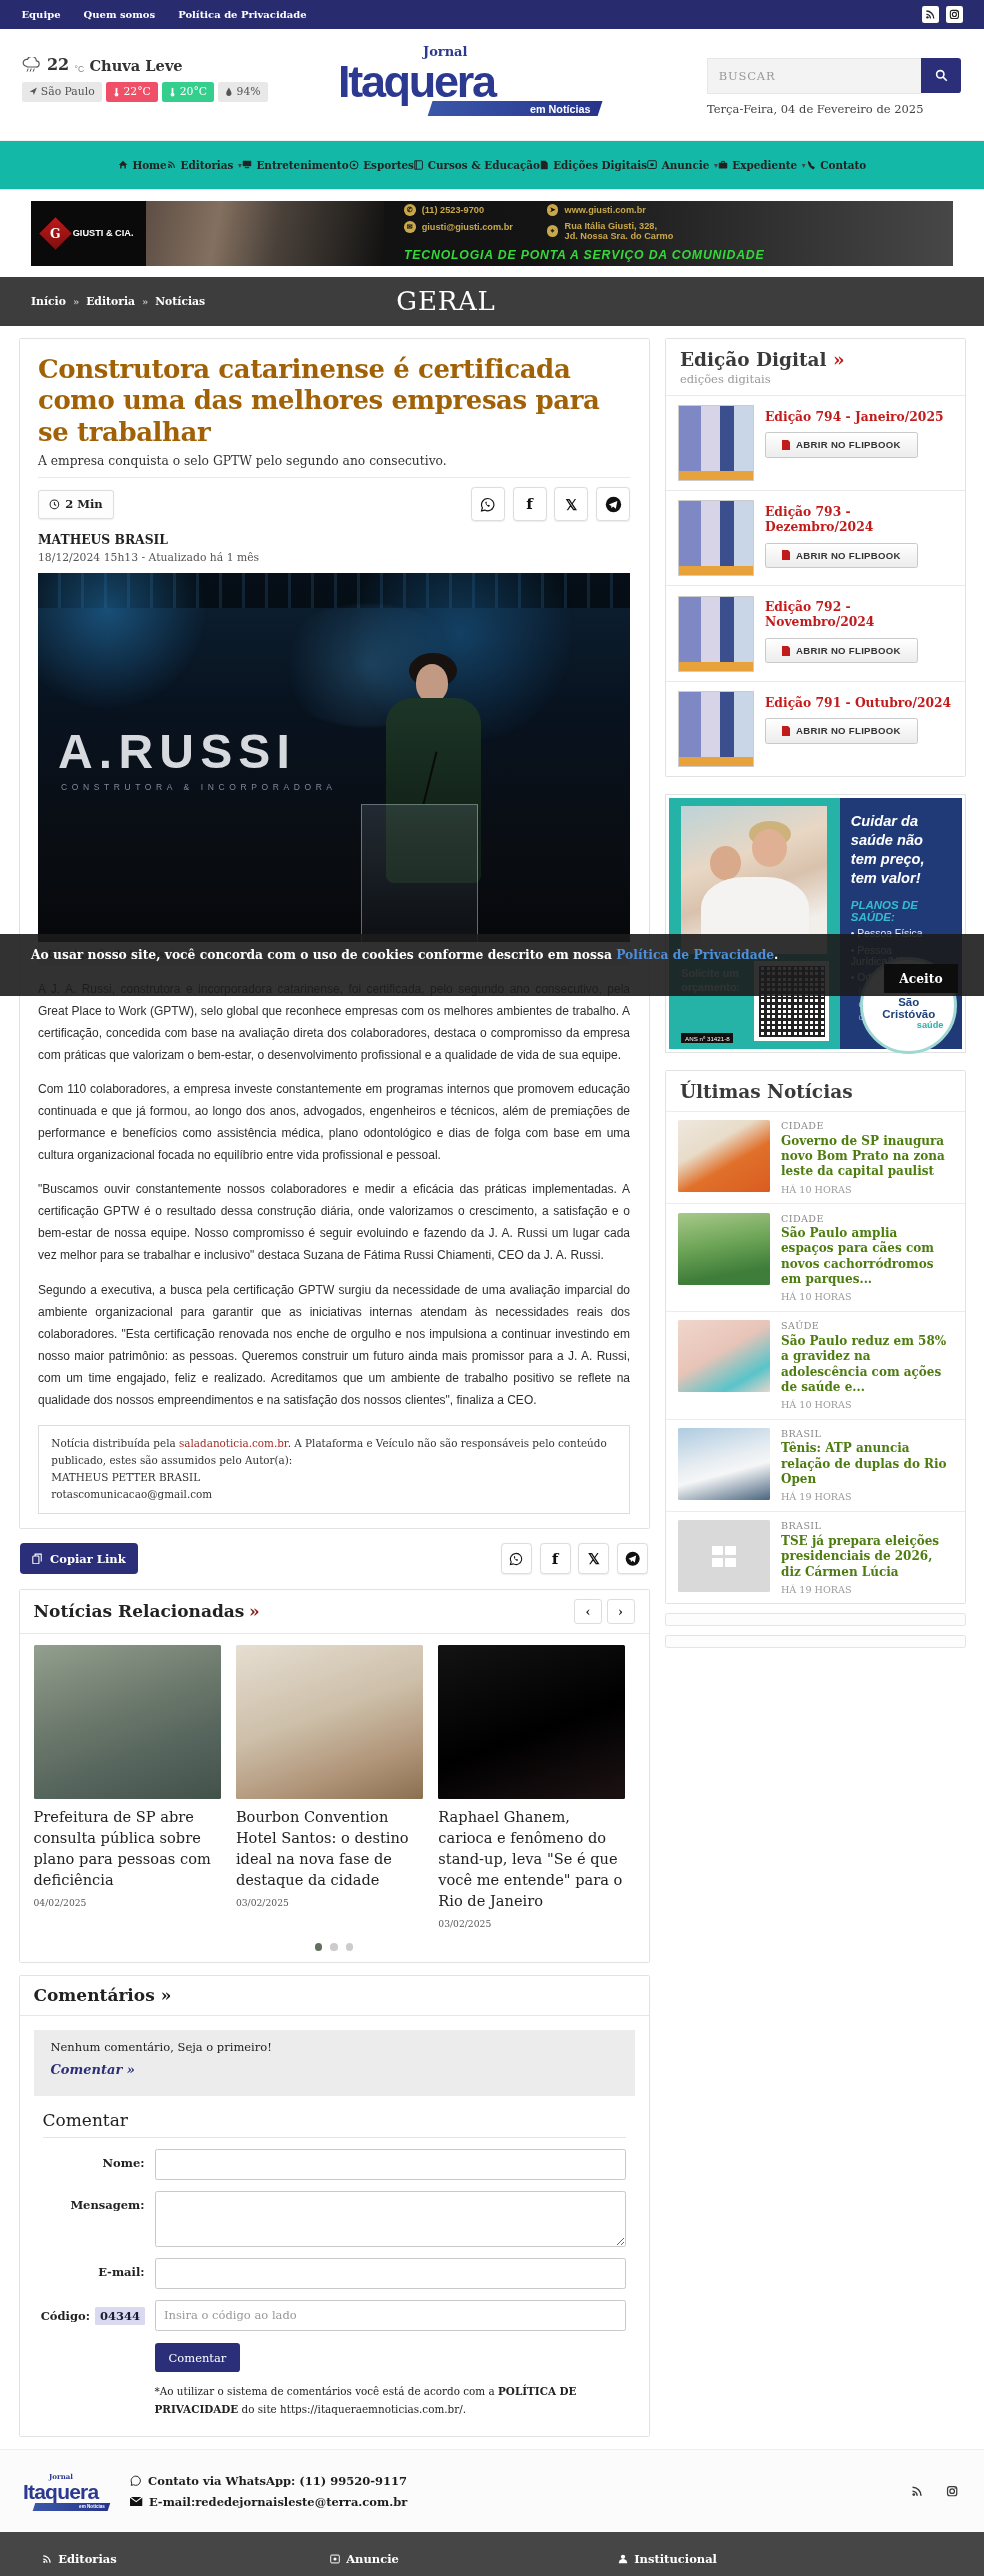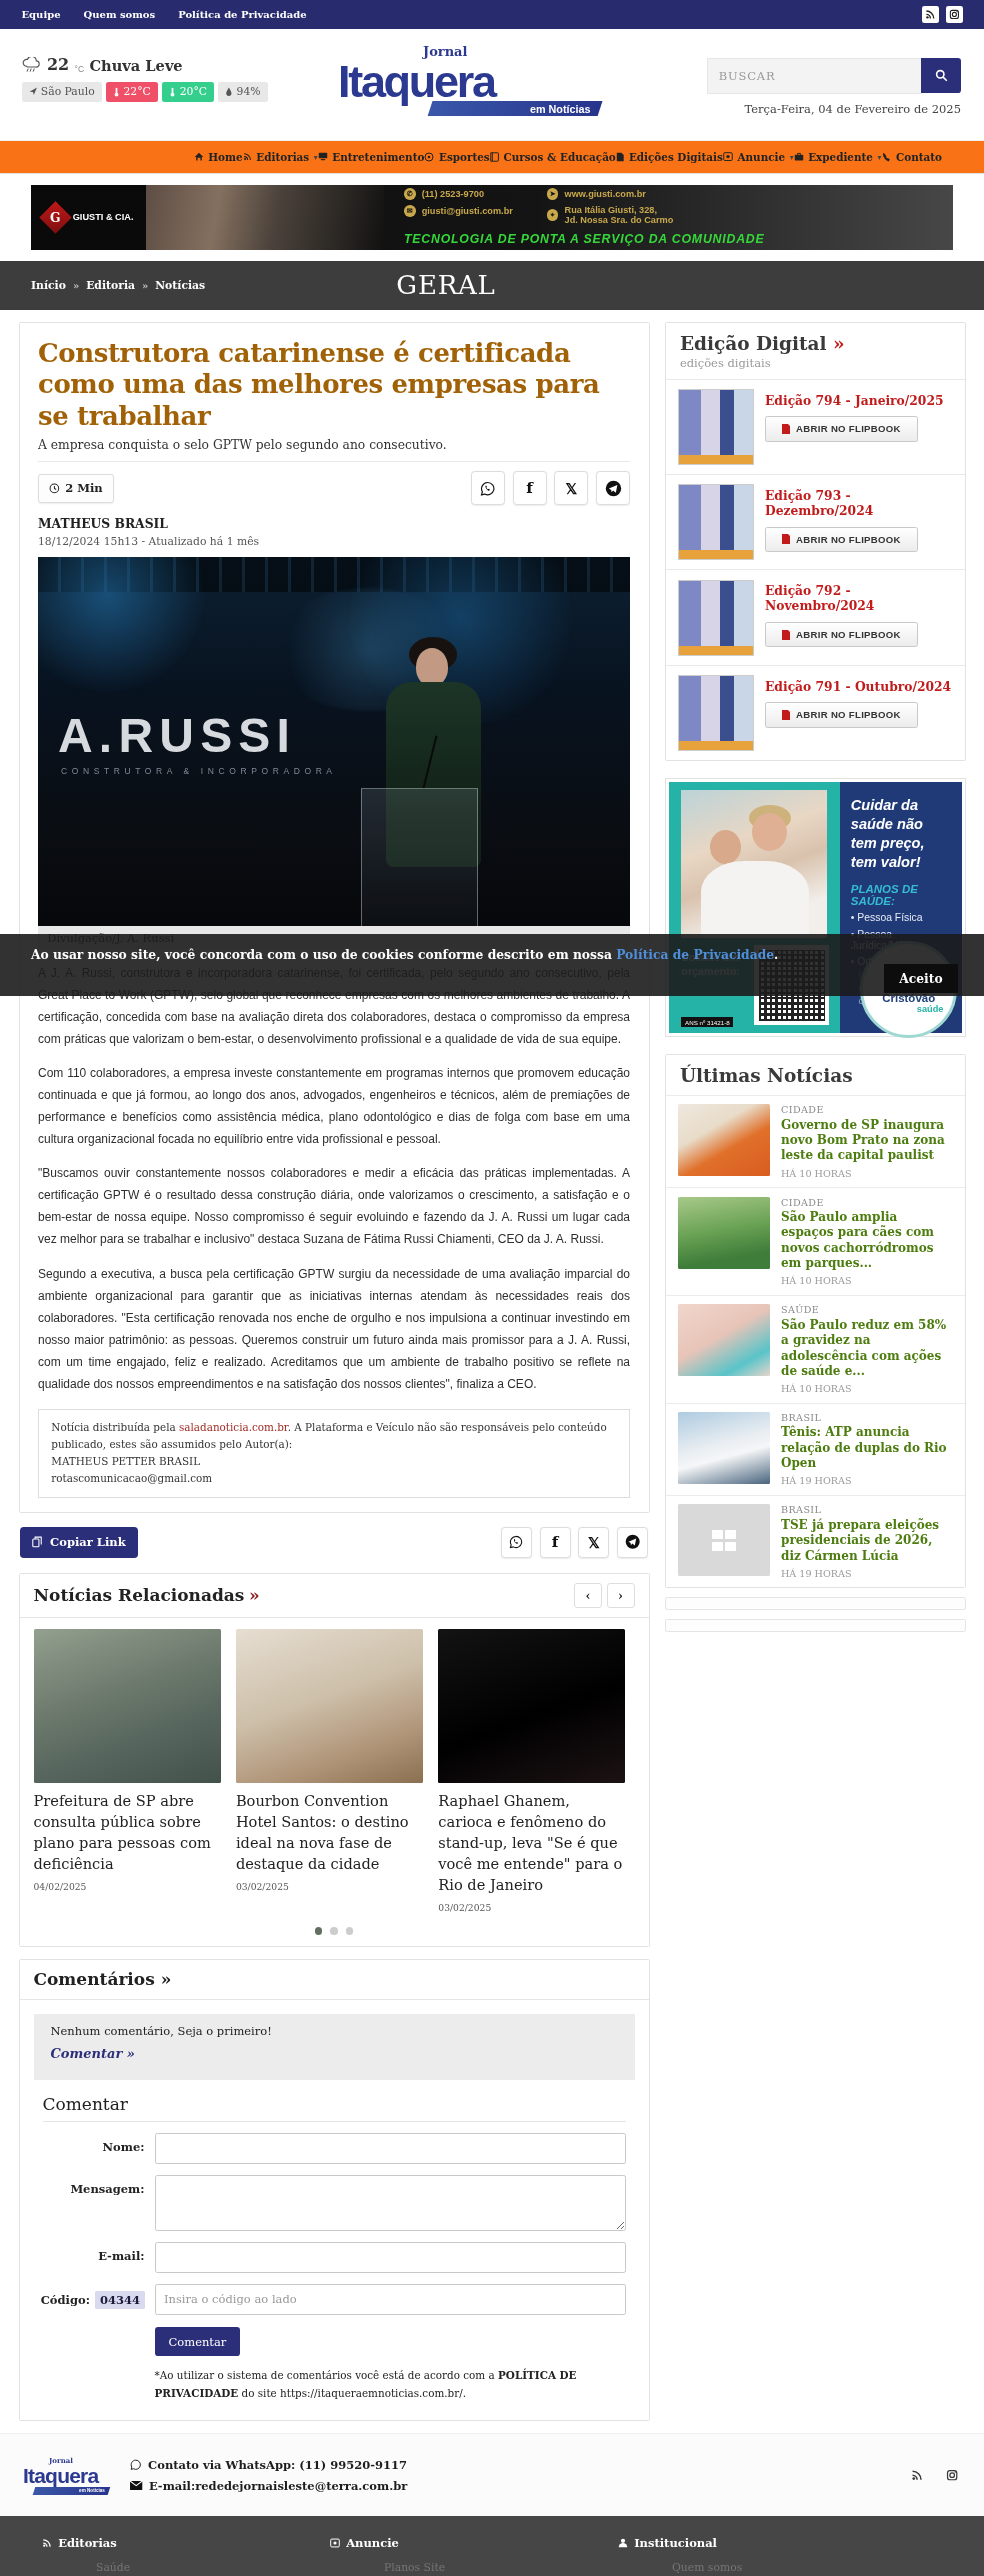--- a/index.html
+++ b/index.html
@@ -27,24 +27,24 @@
   .logo{position:absolute;left:338px;top:15.4px;width:261px;cursor:pointer}
   .logo-top{font:700 13px "DejaVu Serif",serif;color:#2b3990;margin-left:85px}
   .logo-main{font:800 45px/1 "Liberation Sans",sans-serif;font-weight:bold;color:#2b3990;letter-spacing:-2.3px}
   .logo-swoosh{margin-left:92px;margin-top:-3.1px;width:161px;height:15.4px;background:linear-gradient(90deg,#3a57a8,#27348c);transform:skewX(-18deg);display:flex;align-items:center;justify-content:flex-end;padding-right:9.2px}
   .logo-swoosh span{font:700 10.8px "Liberation Sans",sans-serif;color:#fff;transform:skewX(18deg);display:block}
   .search-area{position:absolute;right:23px;top:29px;width:254px}
   .search-box{display:flex}
   .search-input{flex:1;height:34px;background:#f3f3f3;border:0.8px solid #e6e6e6;border-right:none;padding:0 10.8px;font:11.5px "DejaVu Serif",serif;color:#555;letter-spacing:0.8px;outline:none}
   .search-input::placeholder{color:#999}
   .search-btn{width:40px;height:35px;background:#2b2e78;border:none;border-radius:0 3.1px 3.1px 0;display:flex;align-items:center;justify-content:center;color:#fff;cursor:pointer}
-  .header-date{margin-top:7.7px;text-align:right;font:11.5px "DejaVu Serif",serif;color:#444}
-
-  
-  .mainnav{height:32px;border-top:0.8px solid #f0f0f0;border-bottom:0.8px solid #e2e2e2;display:flex;align-items:center;justify-content:flex-end;padding:0 42px;background:#f97316}
+  .header-date{margin-top:7.7px;font:11.5px "DejaVu Serif",serif;color:#444}
+
+  
+  .mainnav{height:32px;border-top:0.8px solid #f0f0f0;border-bottom:0.8px solid #e2e2e2;display:flex;align-items:center;justify-content:center;padding:8px 42px;background:#14b8a6}
   .nav-item{display:flex;align-items:center;gap:4.6px;font:700 10.4px "DejaVu Serif",serif;color:#222;cursor:pointer}
   .nav-item .caret{font-size:7.7px;color:#444}
 
   
   .banner-wrap{padding:10.8px 31px 7.7px}
   .banner{height:65px;display:flex;background:linear-gradient(90deg,#0d0d0d 0%,#141414 55%,#474747 100%);overflow:hidden;cursor:pointer}
   .banner-logo{width:115px;background:#0a0a0a;display:flex;align-items:center;justify-content:center;gap:6.2px;flex:none}
   .giusti-diamond{width:23px;height:23px;background:linear-gradient(135deg,#c01818,#7e0f0f);transform:rotate(45deg);display:flex;align-items:center;justify-content:center}
   .giusti-diamond span{transform:rotate(-45deg);color:#fff;font:700 12.3px "DejaVu Serif",serif}
   .banner-brand{color:#fff;font:700 9.2px "Liberation Sans",sans-serif}
@@ -96,21 +96,21 @@
   .speaker-hair{position:absolute;left:371px;top:80px;width:48px;height:35px;border-radius:50%;background:#17120f}
   .speaker-body{position:absolute;left:348px;top:125px;width:95px;height:185px;border-radius:26px 26px 7.7px 7.7px;background:linear-gradient(180deg,#1c3527,#122117 70%)}
   .podium{position:absolute;left:323px;top:231px;width:115px;height:138px;border:1.5px solid rgba(200,215,225,.45);border-bottom:none;background:linear-gradient(180deg,rgba(180,205,220,.14),rgba(120,150,170,.05))}
   .mic{position:absolute;left:391px;top:178px;width:2.3px;height:54px;background:#0a0a0a;transform:rotate(14deg)}
   .hero-caption{background:#e8e8e8;padding:4.6px 9.2px;font:11.5px "DejaVu Serif",serif;color:#222}
   .article-body p{font:12px/22px "Liberation Sans",sans-serif;color:#2e2e2e;text-align:justify;margin:12.3px 0}
   .disclaimer{border:0.8px solid #ddd;margin-top:14px;padding:9.2px 12.3px;font:10.4px/1.65 "DejaVu Serif",serif;color:#333}
   .disclaimer-link{color:#9e2b25;cursor:pointer}
 
   
-  .copy-row{display:flex;align-items:flex-start;margin:14px 1.5px;height:32px}
+  .copy-row{display:flex;align-items:center;margin:14px 1.5px;height:32px}
   .copy-btn{display:inline-flex;align-items:center;gap:7px;background:#2b2e78;color:#fff;border:none;border-radius:3.8px;padding:8.5px 12.3px;font:700 11.5px "DejaVu Serif",serif;cursor:pointer}
 
   
   .rel-head{display:flex;align-items:center;padding:9.2px 14px;border-bottom:0.8px solid #e6e6e6}
   .sec-title{font:700 17px "DejaVu Serif",serif;color:#222}
   .sec-arrow{color:#8d1d1d;margin-left:4.6px}
   .carousel-btns{margin-left:auto;display:flex;gap:4.6px}
   .car-btn{width:26px;height:23px;border:0.8px solid #ddd;border-radius:3.1px;background:#fff;font:700 12.3px "DejaVu Serif",serif;color:#222;display:flex;align-items:center;justify-content:center;cursor:pointer}
   .rel-cards{display:flex;gap:15.4px;padding:10.8px 14px 0}
   .rel-card{width:187px;cursor:pointer}

